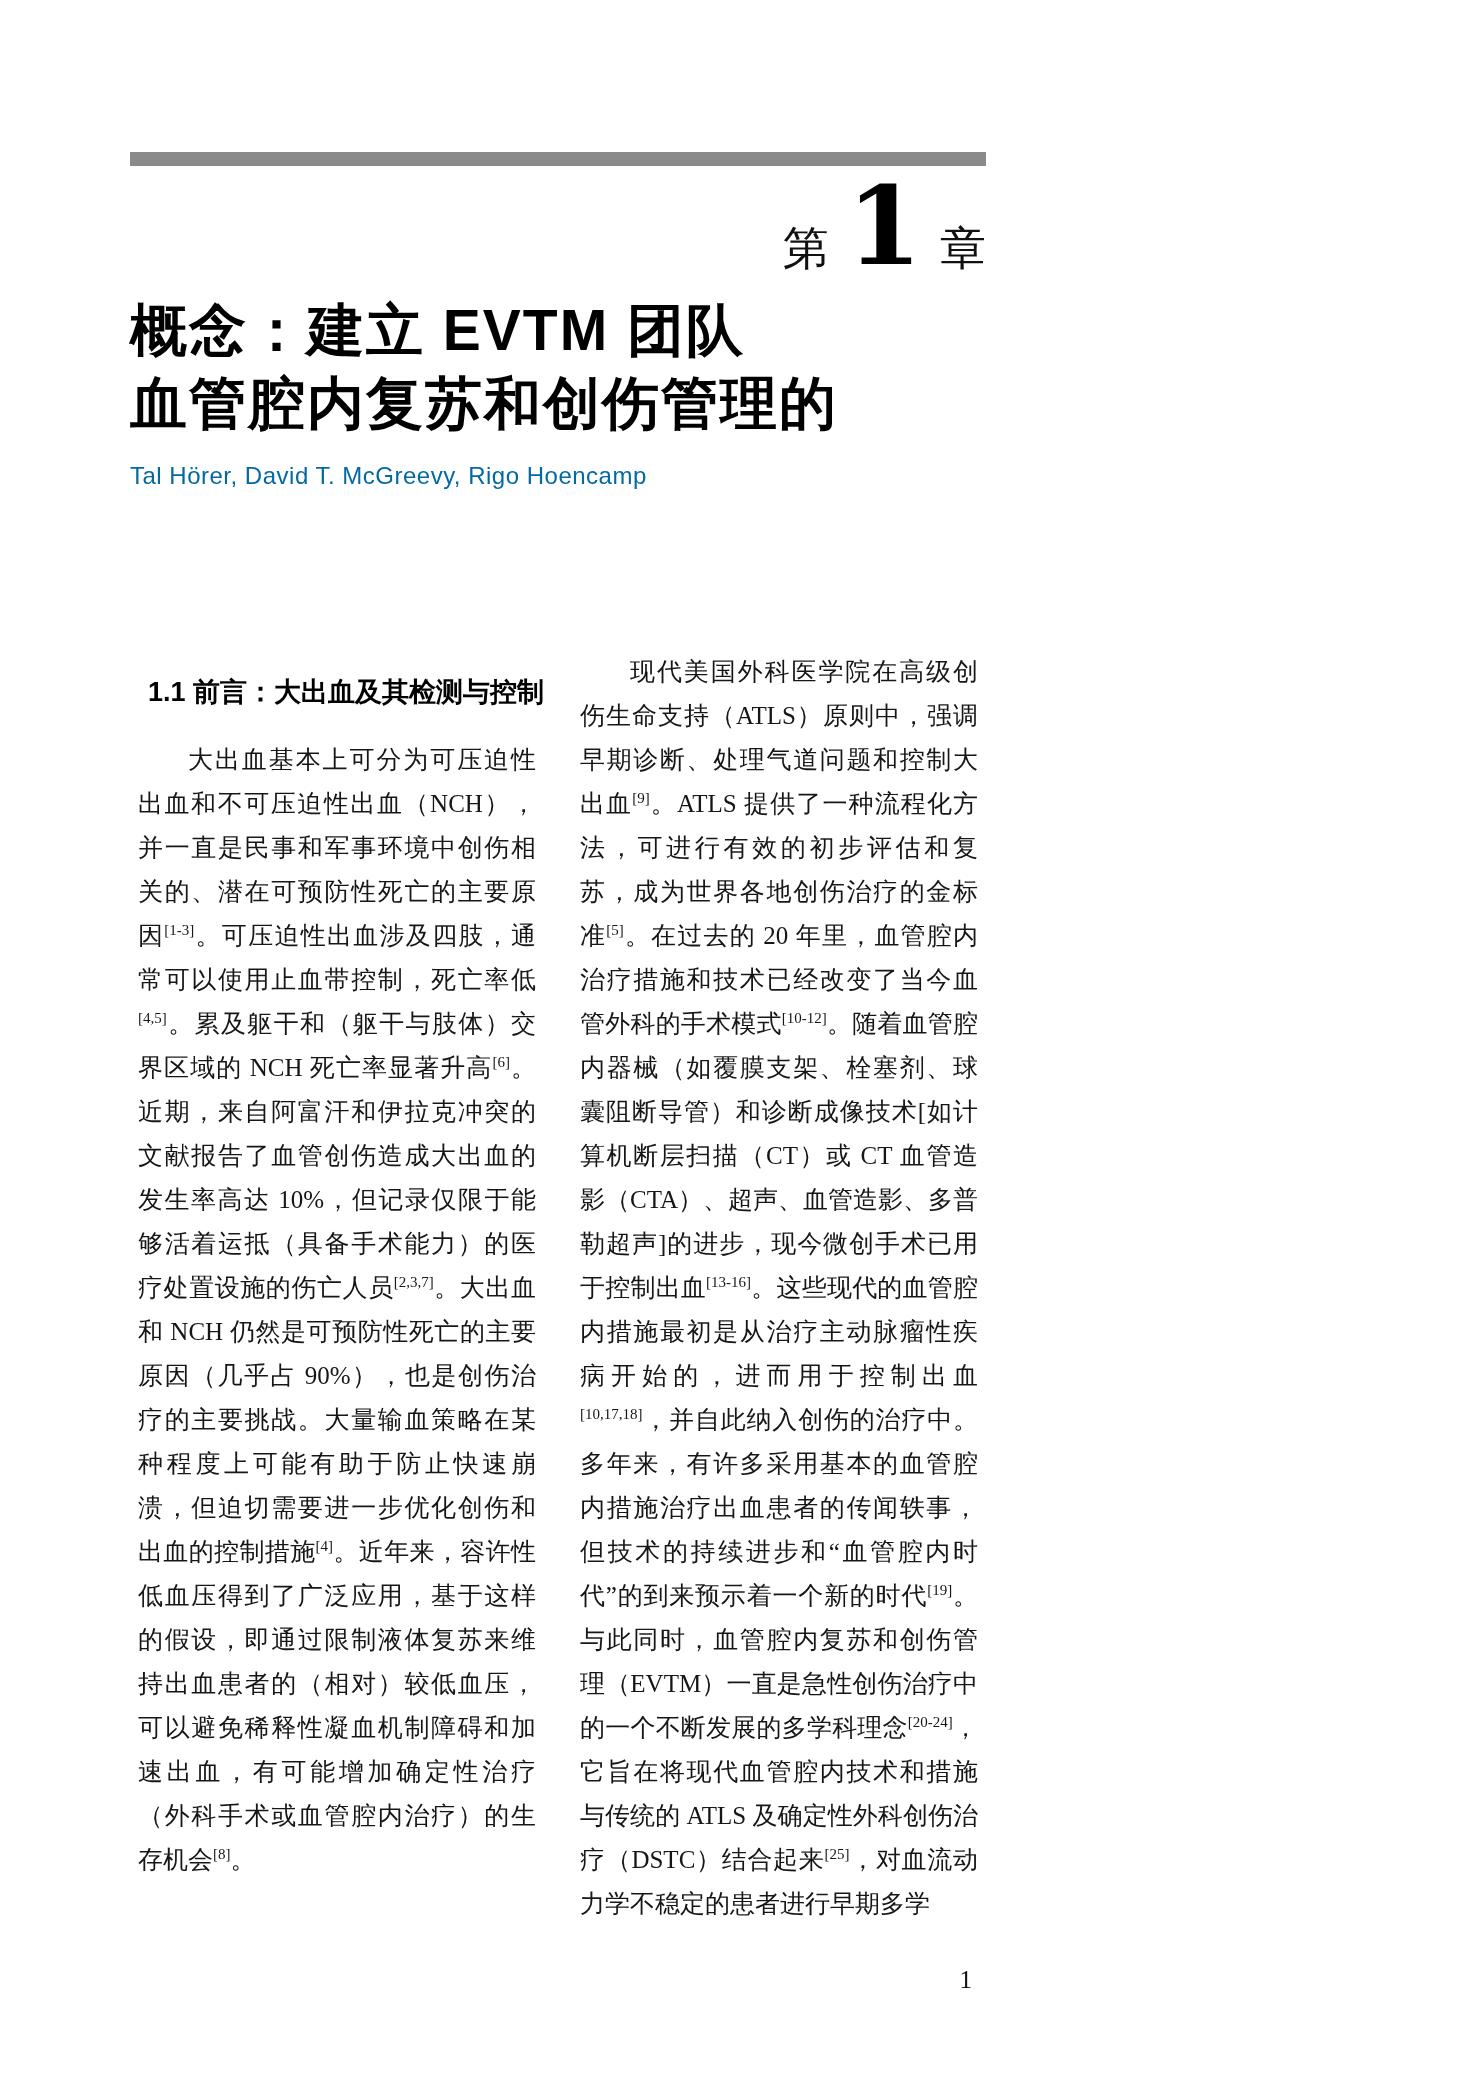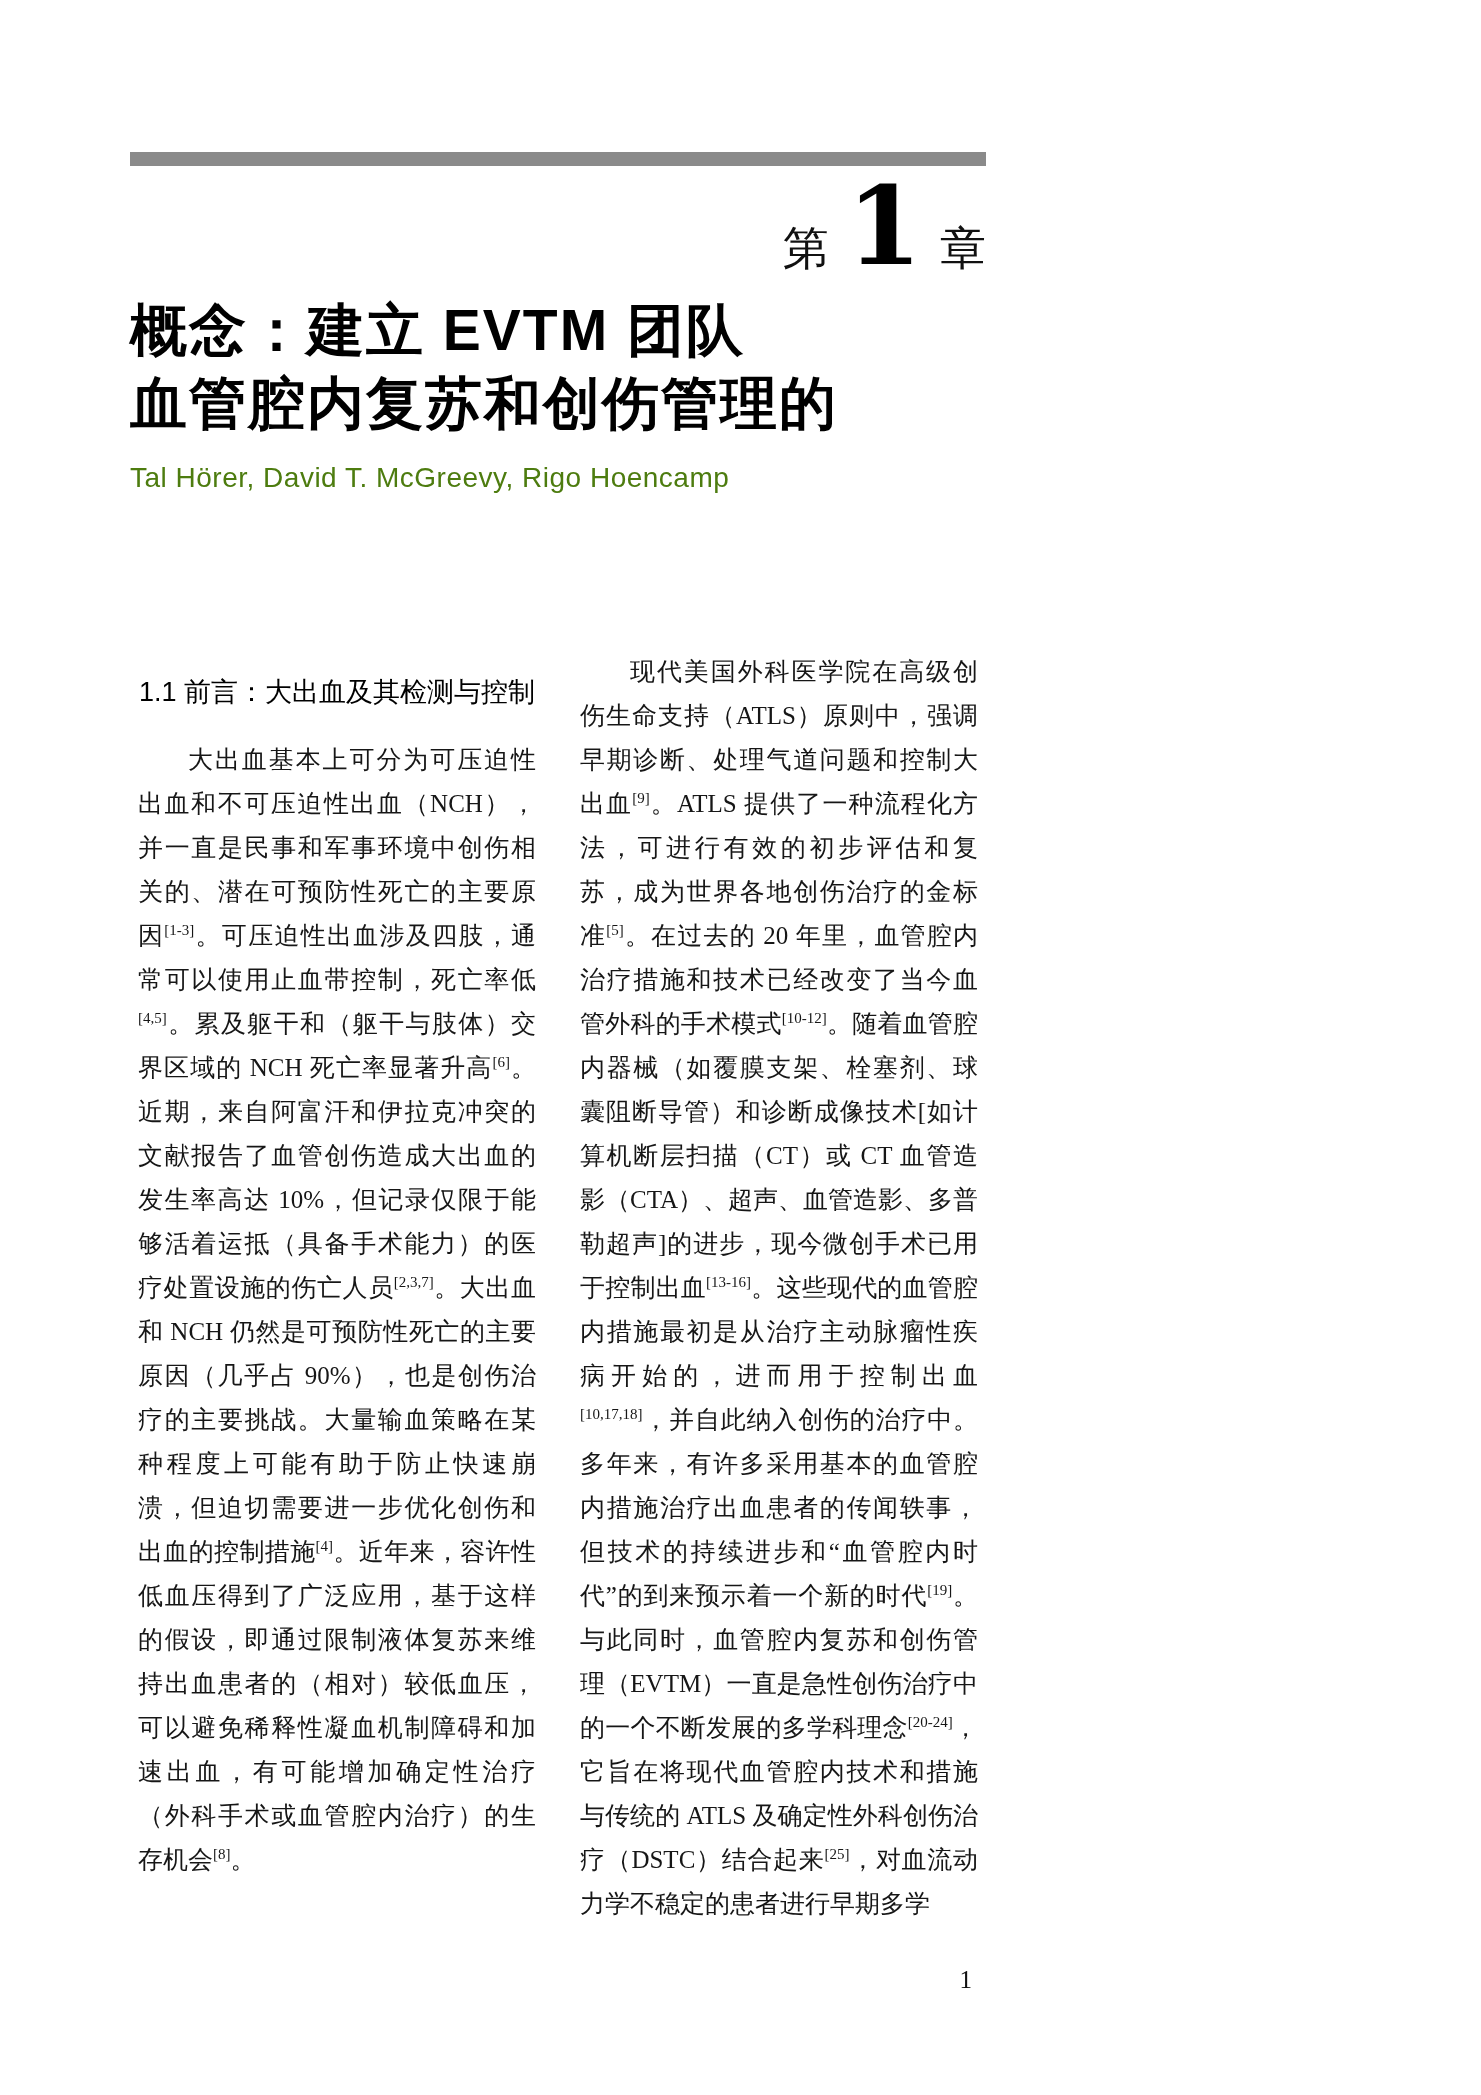--- a/index.html
+++ b/index.html
@@ -59,22 +59,22 @@
     letter-spacing: 2px;
     color: #000;
   }
 
   .authors {
     position: absolute;
     left: 130px;
     top: 462px;
     width: 856px;
     font-family: "Liberation Sans", "DejaVu Sans", sans-serif;
-    font-size: 28px;
-    color: #4d7c0f;
+    font-size: 24px;
+    color: #0369a1;
     letter-spacing: 0.5px;
   }
 
   
   .columns {
     position: absolute;
     left: 130px;
     top: 642px;
     width: 856px;
     display: flex;
@@ -85,27 +85,27 @@
     font-family: "Liberation Serif", "DejaVu Serif", serif;
     font-size: 25px;
     line-height: 44px;
     text-align: justify;
     color: #161616;
   }
   .col p { margin: 8px; text-indent: 2em; }
 
   .section-heading {
     font-family: "Liberation Sans", "DejaVu Sans", sans-serif;
-    font-weight: 400;
+    font-weight: 700;
     font-size: 27px;
     line-height: 36px;
     color: #000;
     margin: 32px 0 28px 0;
     text-indent: 0;
-    text-align: center;
+    text-align: right;
   }
 
   sup.ref {
     font-size: 15px;
     line-height: 0;
     vertical-align: super;
     letter-spacing: 0;
   }
 
   .page-number {

